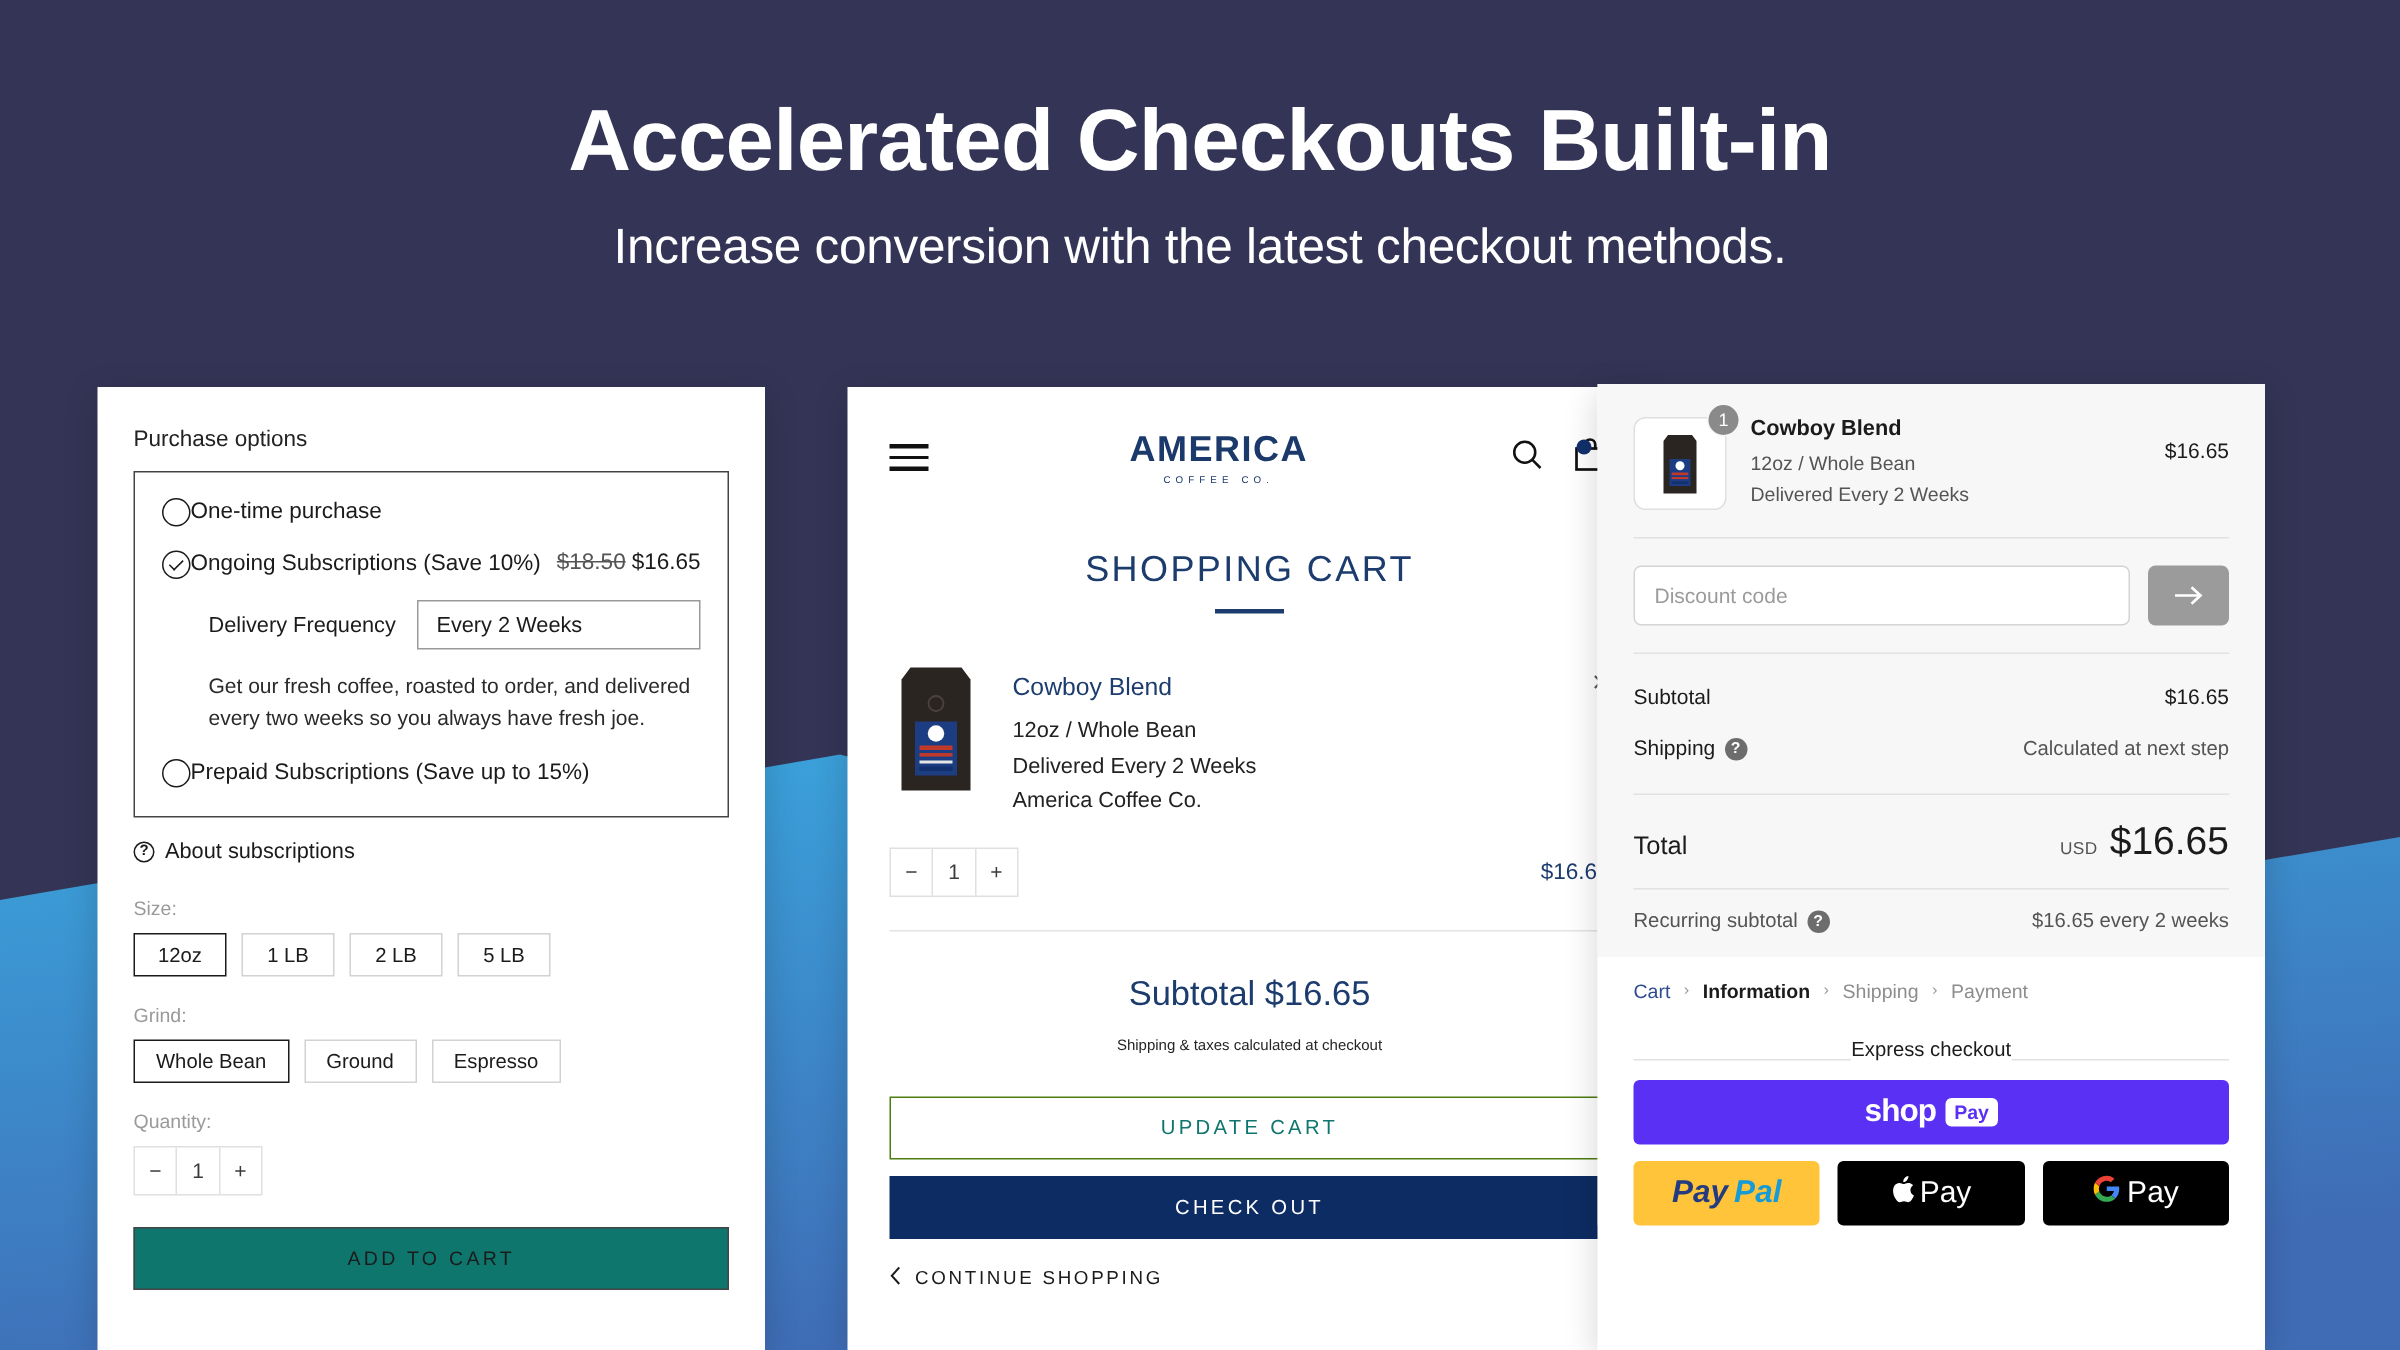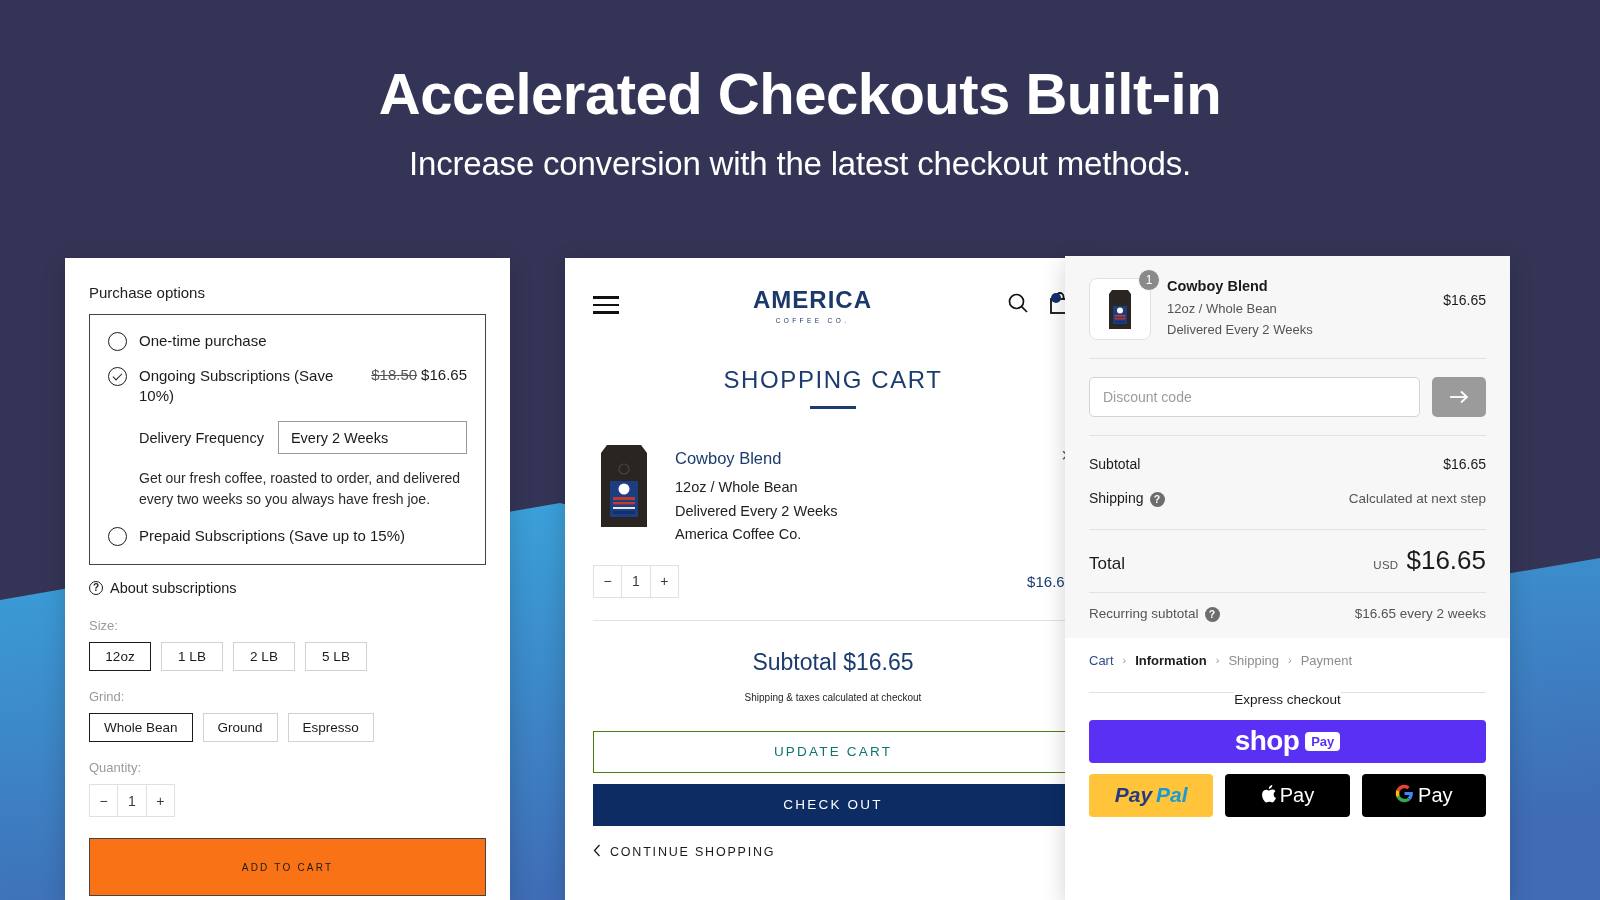--- a/index.html
+++ b/index.html
@@ -41,21 +41,21 @@
     overflow: hidden;
   }
   #panel-left   { left: 65px;   top: 258px; width: 445px; height: 642px; }
   #panel-middle { left: 565px;  top: 258px; width: 536px; height: 642px; }
   #panel-right  { left: 1065px; top: 256px; width: 445px; height: 644px; }
 
   
   .lp { padding: 26px 24px 0 24px; }
   .lp-title { font-size: 15px; color: #222; margin-bottom: 13px; }
   .opt-box { border: 1px solid #444; padding: 16px 18px 18px 18px; }
-  .opt-row { display: flex; align-items: flex-start; gap: 12px; margin-bottom: 14px; }
+  .opt-row { display: flex; align-items: flex-start; gap: 0; margin-bottom: 14px; }
   .opt-row:last-child { margin-bottom: 0; }
   .radio {
     width: 19px; height: 19px; border: 1.6px solid #1b1b1b; border-radius: 50%;
     flex: 0 0 19px; margin-top: 1px; position: relative; background: #fff;
   }
   .radio.checked::after {
     content: ""; position: absolute; left: 3.5px; top: 5.5px;
     width: 8px; height: 4px; border-left: 1.8px solid #1b1b1b;
     border-bottom: 1.8px solid #1b1b1b; transform: rotate(-45deg);
   }
@@ -92,23 +92,23 @@
     font-size: 13.5px; color: #1b1b1b; padding: 0 14px; min-width: 62px;
   }
   .chip.sel { border: 1.6px solid #1b1b1b; }
   .stepper { display: flex; border: 1px solid #e0e0e0; width: 86px; height: 33px; }
   .stepper div {
     flex: 1; display: flex; align-items: center; justify-content: center;
     font-size: 14px; color: #3a3a3a; border-right: 1px solid #e0e0e0;
   }
   .stepper div:last-child { border-right: none; }
   .atc {
-    margin-top: 21px; border: 1px solid #444; height: 58px;
+    margin-top: 21px; border: 1px solid #444; height: 42px;
     display: flex; align-items: center; justify-content: center;
-    font-size: 10px; letter-spacing: 2.2px; color: #1b1b1b; background: #f97316;
+    font-size: 13px; letter-spacing: 2.2px; color: #1b1b1b; background: #0f766e;
   }
 
   
   .mp { padding: 28px 28px 0 28px; }
   .mp-head { display: flex; align-items: center; justify-content: space-between; }
   .burger span {
     display: block; width: 26px; height: 2.6px; background: #111; margin: 5px 0;
   }
   .logo-wrap { text-align: center; }
   .logo-main {
@@ -214,29 +214,29 @@
     display: flex; align-items: center; justify-content: space-between;
     padding: 13px 0 16px 0; font-size: 13.5px; color: #545454;
   }
   .rp-lower { padding: 0 24px; background: #fff; }
   .crumbs { display: flex; align-items: center; gap: 9px; padding: 15px 0 0 0; font-size: 13px; }
   .crumb-cart { color: #2f4b8f; }
   .crumb-cur { color: #1b1b1b; font-weight: 700; }
   .crumb-mut { color: #8d8d8d; }
   .crumb-sep { color: #9b9b9b; font-size: 11px; }
   .exp-wrap {
-    display: flex; align-items: flex-start; gap: 0; margin-top: 24px;
+    display: flex; align-items: flex-end; gap: 0; margin-top: 24px;
     font-size: 13.5px; color: #1b1b1b;
   }
   .exp-line { flex: 1; height: 1px; background: #e2e2e2; }
   .shoppay {
     margin-top: 13px; height: 43px; border-radius: 4px; background: #5a31f4;
     display: flex; align-items: center; justify-content: center; gap: 6px;
   }
-  .shoppay-word { color: #fff; font-size: 28px; font-weight: 700; letter-spacing: -0.6px; }
+  .shoppay-word { color: #fff; font-size: 21px; font-weight: 700; letter-spacing: -0.6px; }
   .shoppay-pill {
     background: #fff; color: #5a31f4; font-size: 13px; font-weight: 700;
     border-radius: 4px; padding: 2px 6px;
   }
   .pay-row { display: flex; gap: 12px; margin-top: 11px; }
   .pay-btn {
     flex: 1; height: 43px; border-radius: 4px;
     display: flex; align-items: center; justify-content: center; gap: 4px;
   }
   .pp { background: #ffc439; }

